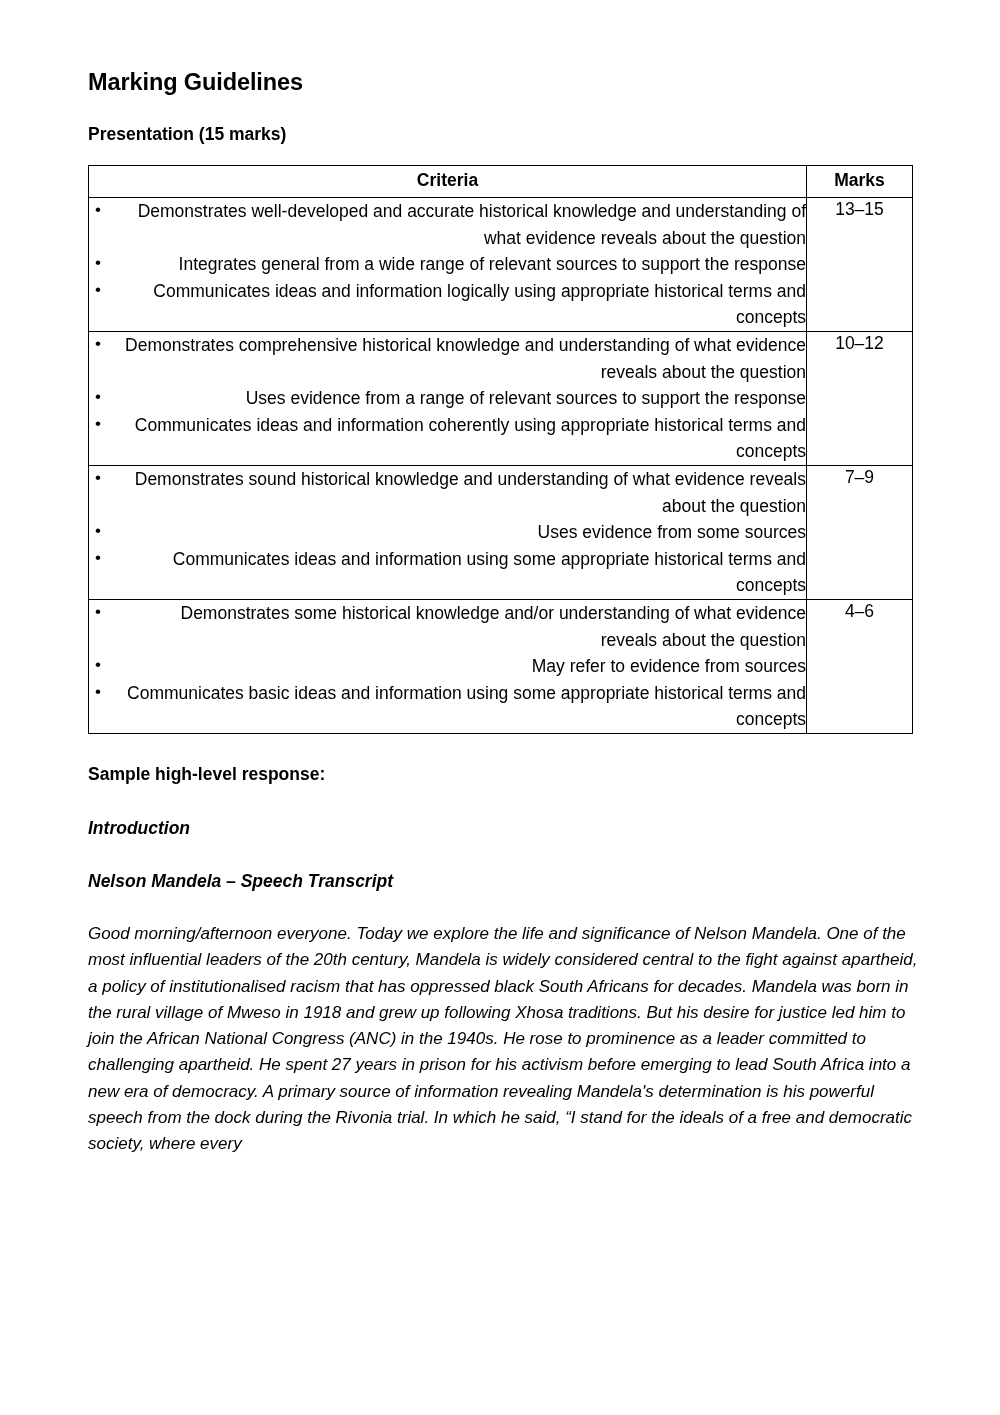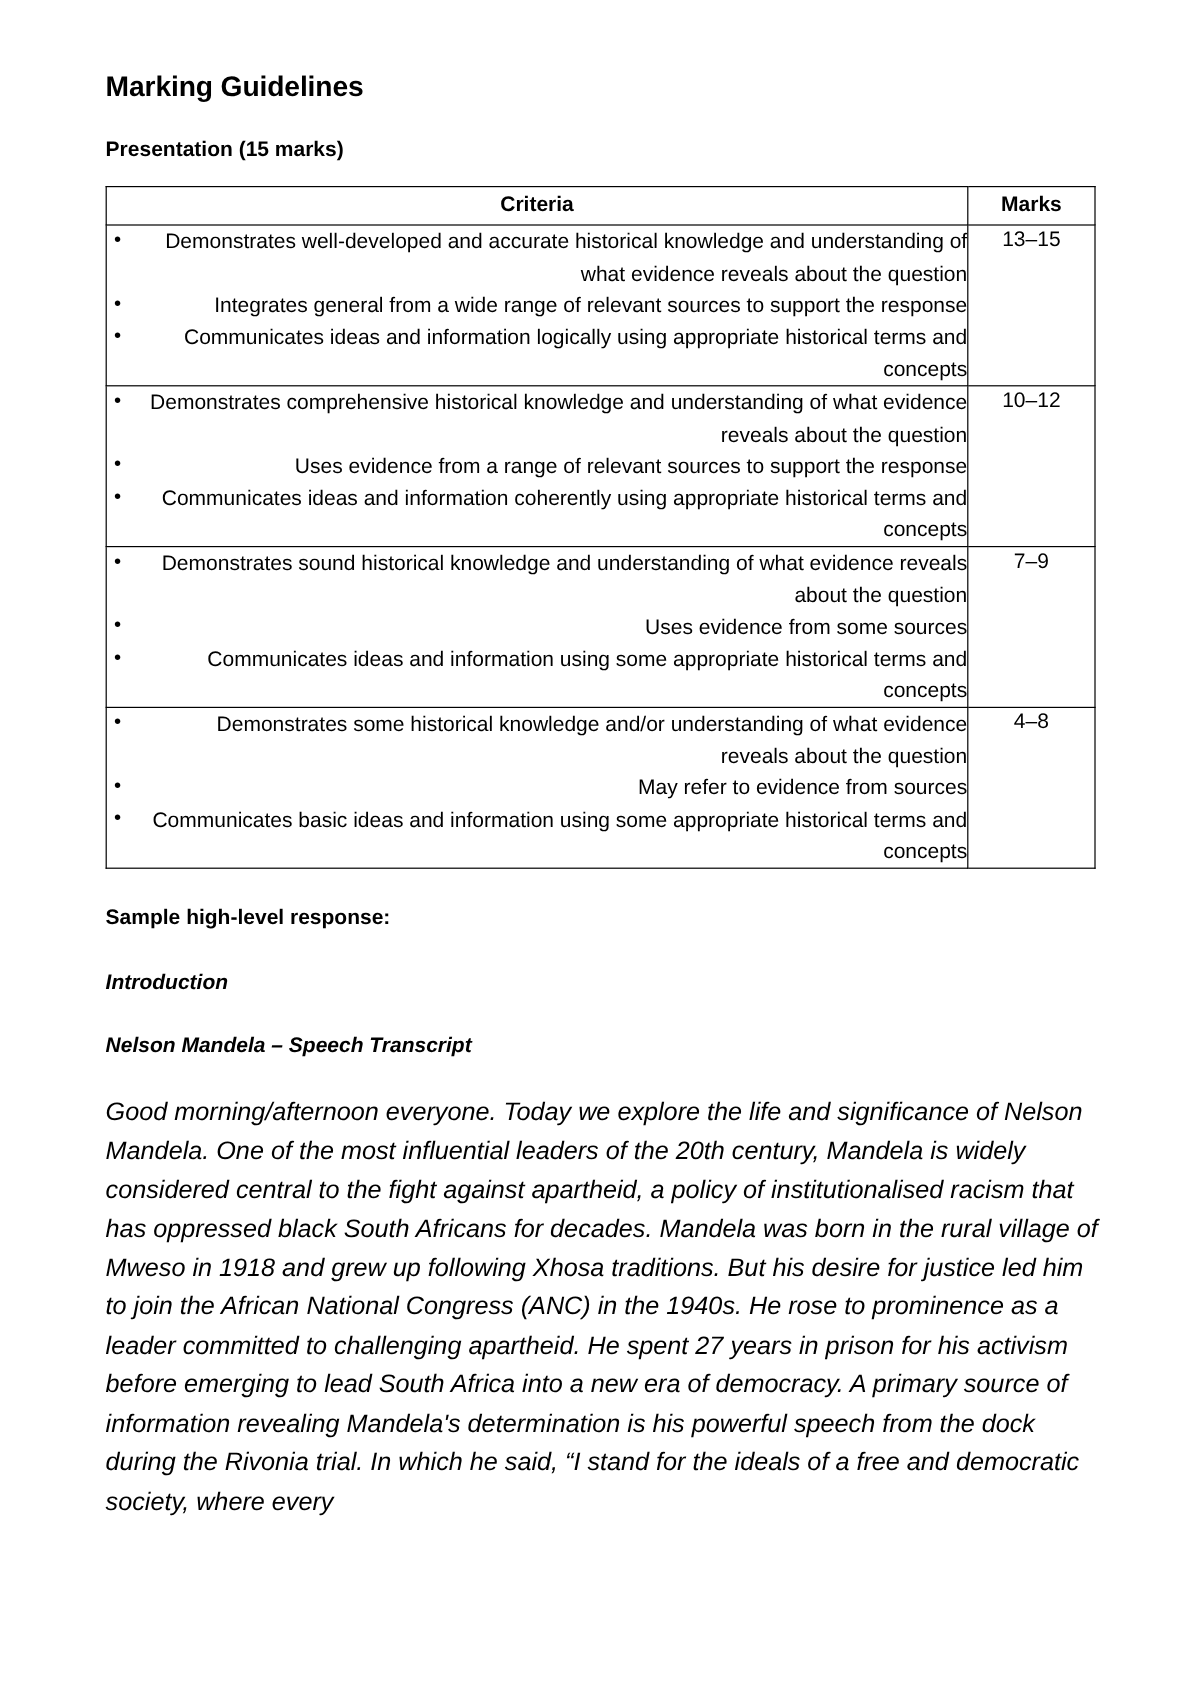--- a/index.html
+++ b/index.html
@@ -19,21 +19,21 @@
     position: absolute;
     left: 0;
     top: 0;
     width: 1000px;
     height: 1415px;
     background: #ffffff;
   }
   .content {
     position: absolute;
     left: 88px;
-    top: 58px;
+    top: 68px;
     width: 826px;
   }
   h1.doc-title {
     font-size: 23.5px;
     font-weight: bold;
     margin: 0 0 0 0;
     padding: 0;
     line-height: 1.2;
     letter-spacing: -0.1px;
   }
@@ -111,21 +111,21 @@
   }
   h3.sub-heading-bold-italic {
     font-size: 17.5px;
     font-weight: bold;
     font-style: italic;
     margin: 31px 0 0 0;
     padding: 0;
     line-height: 1.3;
   }
   p.transcript {
-    font-size: 21px;
+    font-size: 17px;
     font-style: italic;
     line-height: 1.545;
     margin: 28px 0 0 0;
     padding: 0;
     width: 830px;
   }
 </style>
 </head>
 <body>
 
@@ -179,21 +179,21 @@
           <td class="marks-cell">7–9</td>
         </tr>
         <tr>
           <td class="criteria-cell">
             <ul class="bullets">
               <li>Demonstrates some historical knowledge and/or understanding of what evidence reveals about the question</li>
               <li>May refer to evidence from sources</li>
               <li>Communicates basic ideas and information using some appropriate historical terms and concepts</li>
             </ul>
           </td>
-          <td class="marks-cell">4–8</td>
+          <td class="marks-cell">4–6</td>
         </tr>
       </tbody>
     </table>
 
     <h3 class="sub-heading-bold">Sample high-level response:</h3>
 
 
     <h3 class="sub-heading-bold-italic">Introduction</h3>
 
     <h3 class="sub-heading-bold-italic">Nelson Mandela – Speech Transcript</h3>

